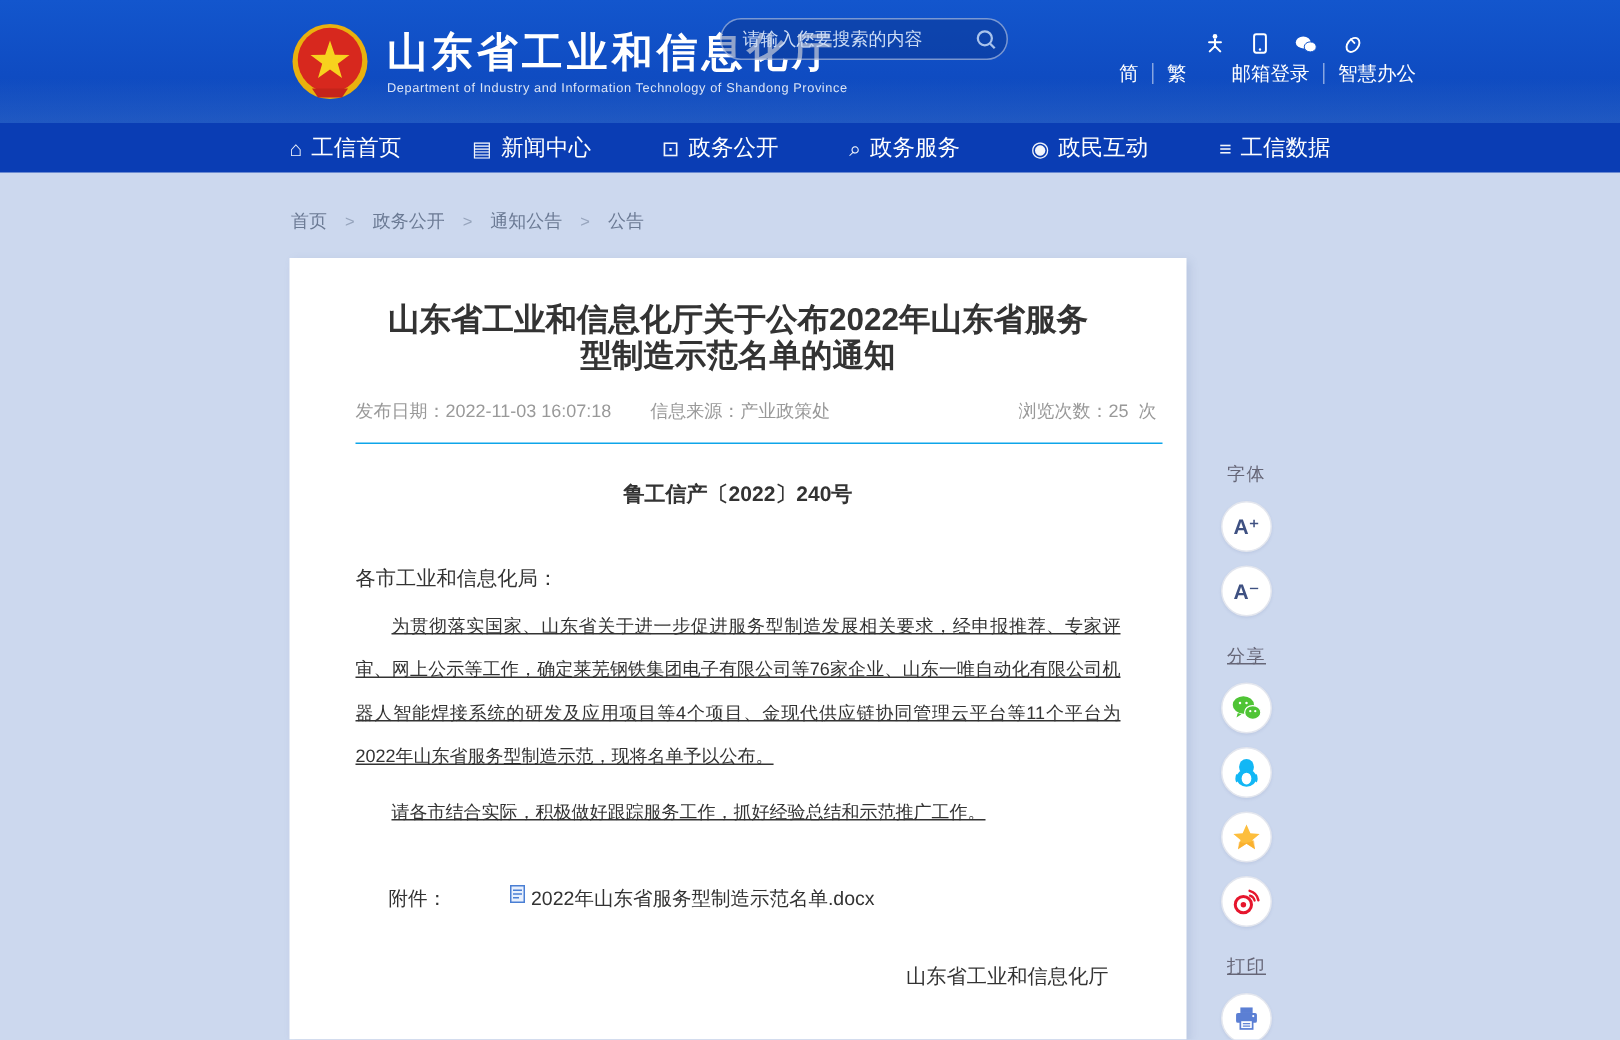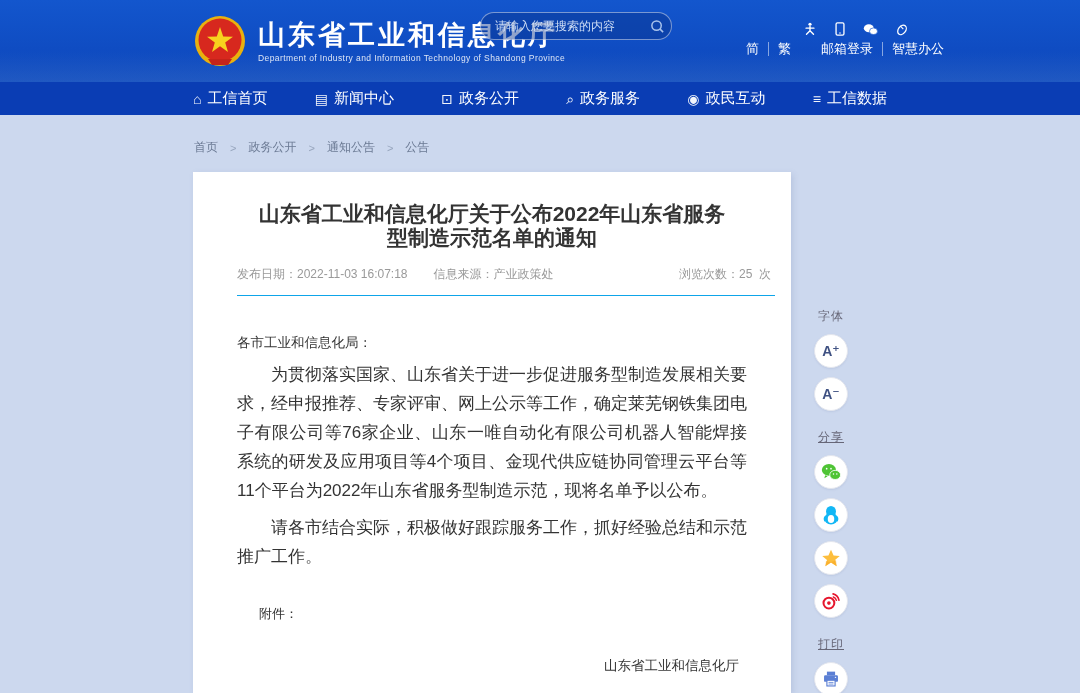--- a/index.html
+++ b/index.html
@@ -92,22 +92,22 @@
     display:flex; align-items:center; font-size:12px; color:#999;
   }
   .meta-item { margin-right:26px; white-space:nowrap; }
   .meta-views { margin-left:auto; margin-right:4px; white-space:nowrap; }
   .doc-number {
     margin-top:25px; text-align:center;
     font-size:14px; font-weight:bold; color:#333;
   }
   .salutation { margin:38px 44px 0; font-size:13.5px; color:#333; }
   .paragraph {
-    margin:8px 44px 0; font-size:17px; color:#333;
-    line-height:29px; text-indent:2em; text-align:justify;
+    margin:8px 44px 0; font-size:12px; color:#333;
+    line-height:29px; text-indent:2em; text-align:justify;text-decoration:underline;
   }
   .attachment-row {
     margin:34px 44px 0 66px; font-size:13px; color:#333;
     display:flex; align-items:center;gap:40px;
   }
   .attachment-link { cursor:pointer; color:#333; display:flex; align-items:center; }
   .attach-icon { margin:0 4px 6px 2px; }
   .signature-block {
     width:fit-content; margin:34px 52px 0 auto; text-align:center;
     font-size:13.5px; color:#333;
@@ -234,28 +234,38 @@
 
 <div class="card">
   <h1 class="article-title">山东省工业和信息化厅关于公布2022年山东省服务型制造示范名单的通知</h1>
 
   <div class="meta-row">
     <span class="meta-item"><span>发布日期：</span><span>2022-11-03 16:07:18</span></span>
     <span class="meta-item"><span>信息来源：</span><span>产业政策处</span></span>
     <span class="meta-views"><span>浏览次数：</span><span>25</span>&nbsp;&nbsp;<span>次</span></span>
   </div>
 
+  <div class="doc-number">鲁工信产〔2022〕240号</div>
 
   <div class="salutation">各市工业和信息化局：</div>
 
   <p class="paragraph">为贯彻落实国家、山东省关于进一步促进服务型制造发展相关要求，经申报推荐、专家评审、网上公示等工作，确定莱芜钢铁集团电子有限公司等76家企业、山东一唯自动化有限公司机器人智能焊接系统的研发及应用项目等4个项目、金现代供应链协同管理云平台等11个平台为2022年山东省服务型制造示范，现将名单予以公布。</p>
   <p class="paragraph">请各市结合实际，积极做好跟踪服务工作，抓好经验总结和示范推广工作。</p>
 
   <div class="attachment-row">
     <span>附件：</span>
+    <span class="attachment-link">
+      <svg class="attach-icon" width="10" height="12" viewBox="0 0 10 12">
+        <rect x="0.5" y="0.5" width="9" height="11" fill="#e8f0fd" stroke="#4a7fd4"></rect>
+        <line x1="2" y1="3.5" x2="8" y2="3.5" stroke="#4a7fd4"></line>
+        <line x1="2" y1="6" x2="8" y2="6" stroke="#4a7fd4"></line>
+        <line x1="2" y1="8.5" x2="6" y2="8.5" stroke="#4a7fd4"></line>
+      </svg>
+      <span>2022年山东省服务型制造示范名单.docx</span>
+    </span>
   </div>
 
   <div class="signature-block">
     <div>山东省工业和信息化厅</div>
 
   </div>
 </div>
 
 <div class="toolbar">
   <div class="tool-label">字体</div>

